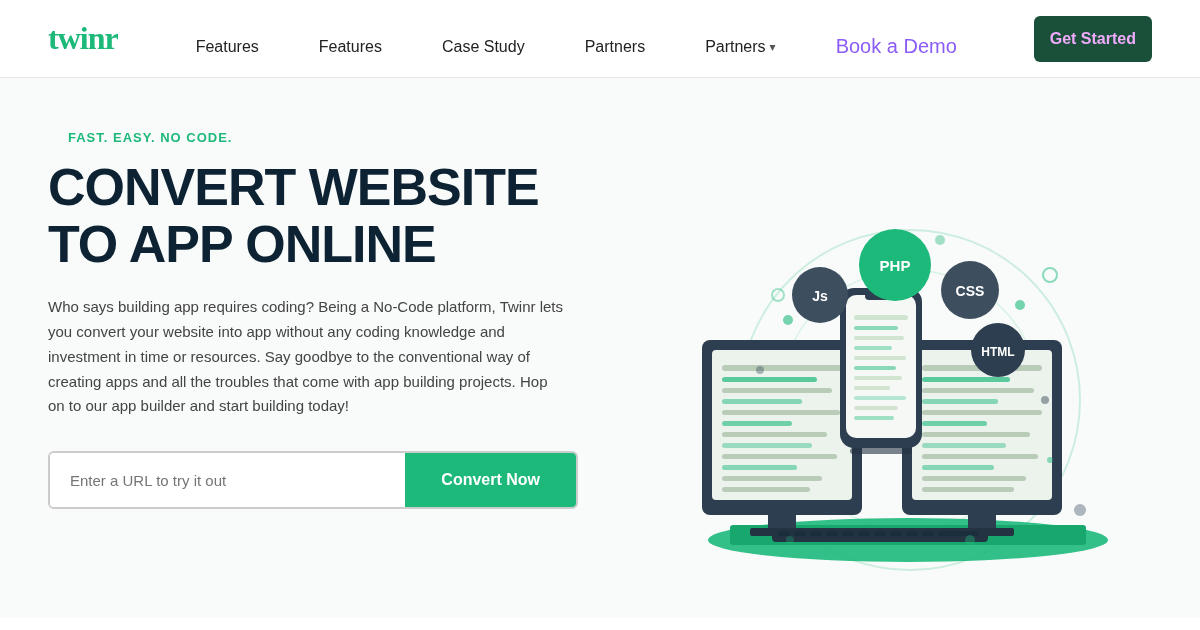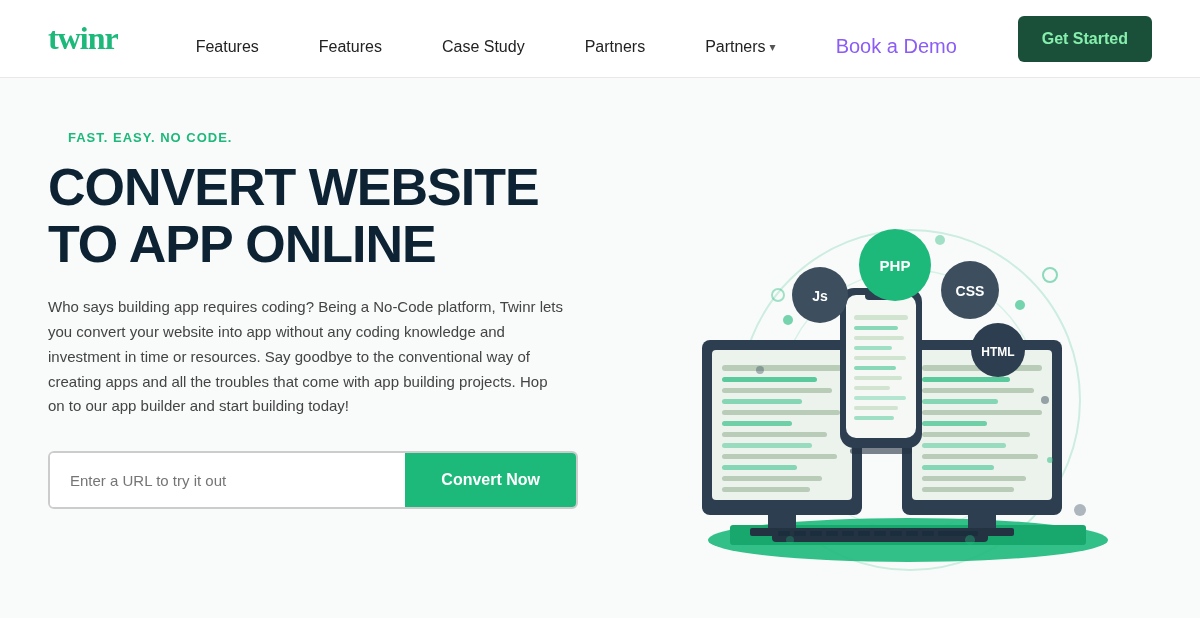--- a/index.html
+++ b/index.html
@@ -59,24 +59,24 @@
     }
     .nav-book-demo {
       padding: 0 30px;
       font-size: 20px;
       color: #8b5cf6;
       cursor: pointer;
       white-space: nowrap;
     }
     .btn-get-started {
       background: #1a4f3a;
-      color: #86efac;
+      color: #f0abfc;
       border: none;
       border-radius: 6px;
-      padding: 14px 24px;
+      padding: 14px 16px;
       font-size: 16px;
       font-weight: 600;
       cursor: pointer;
       white-space: nowrap;
       margin-left: 16px;
     }
 
     
     .hero {
       display: flex;

